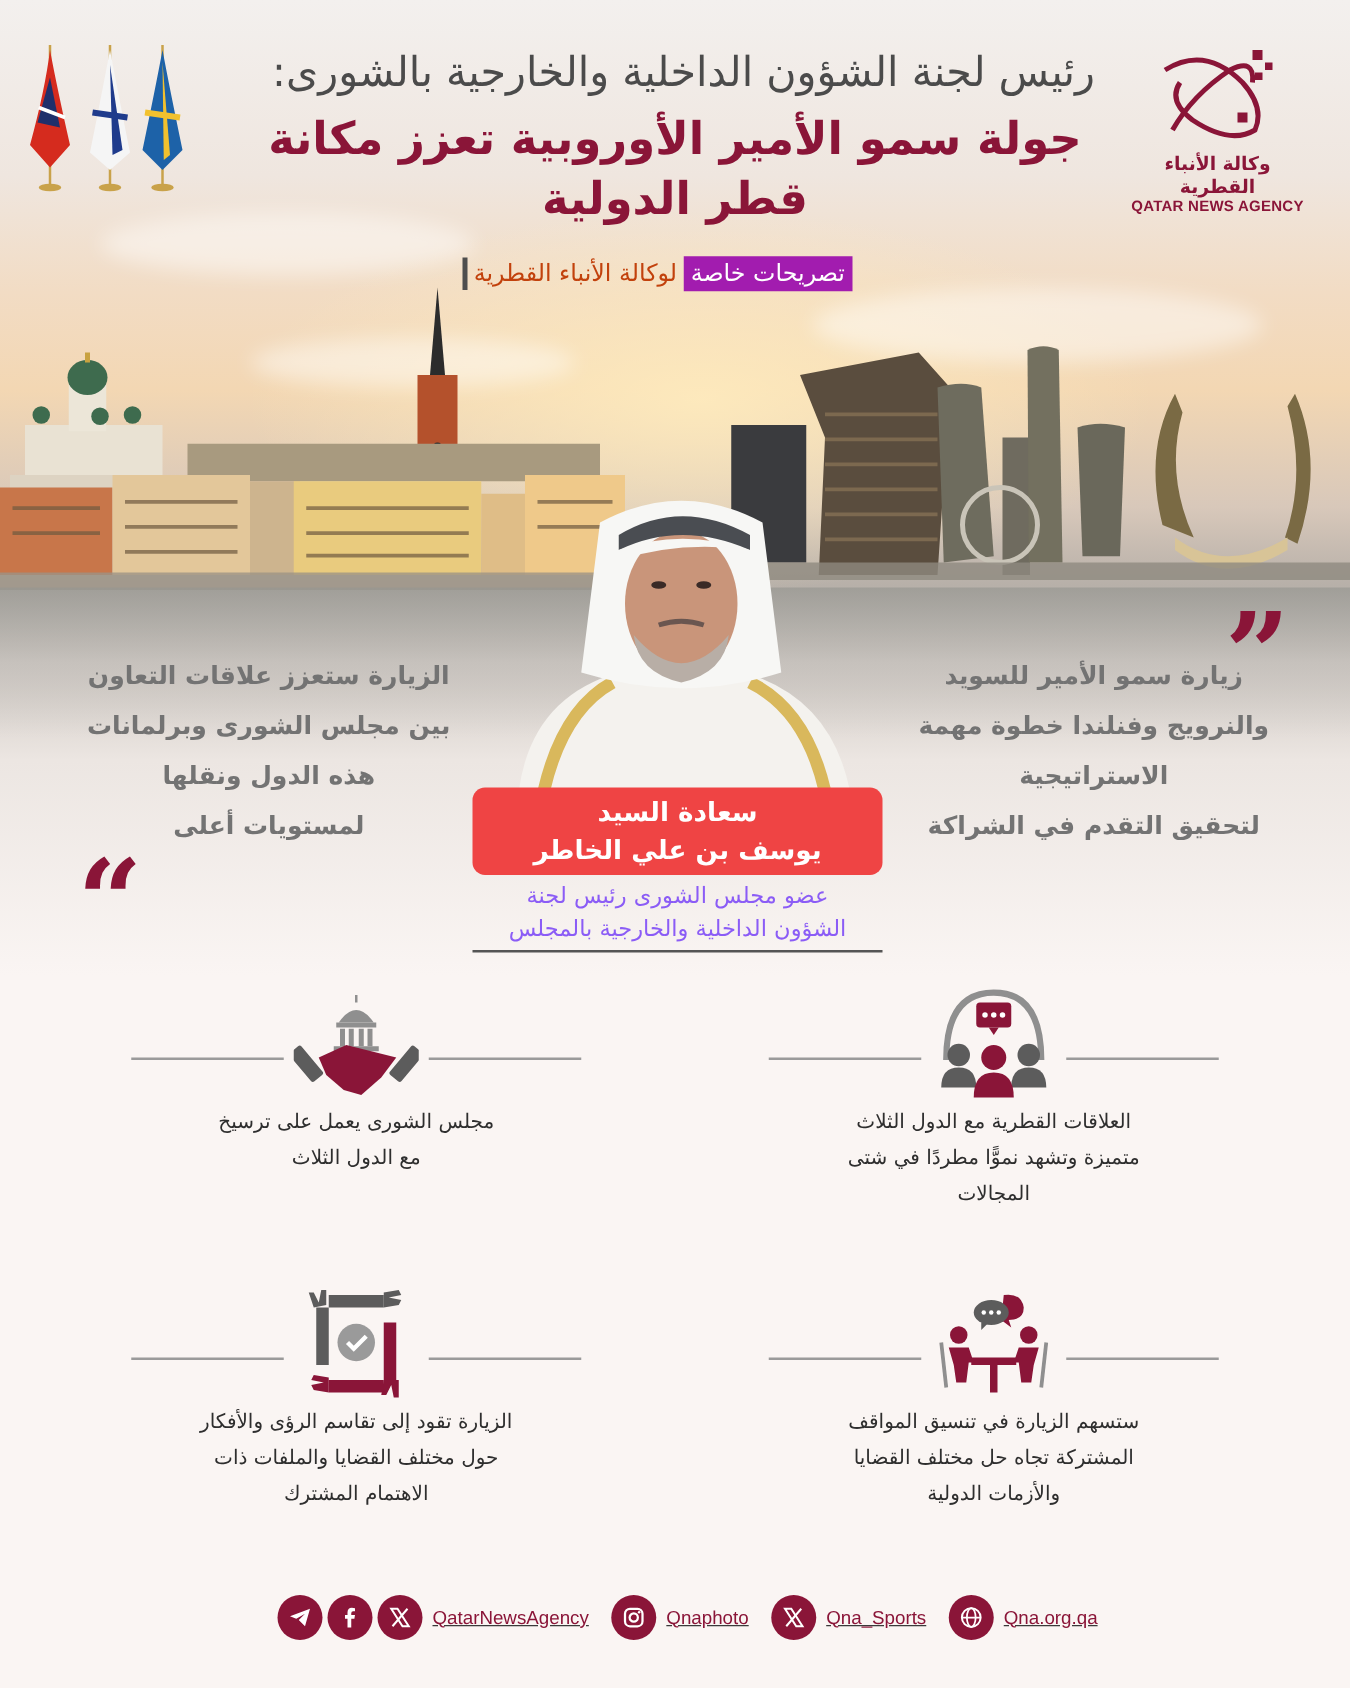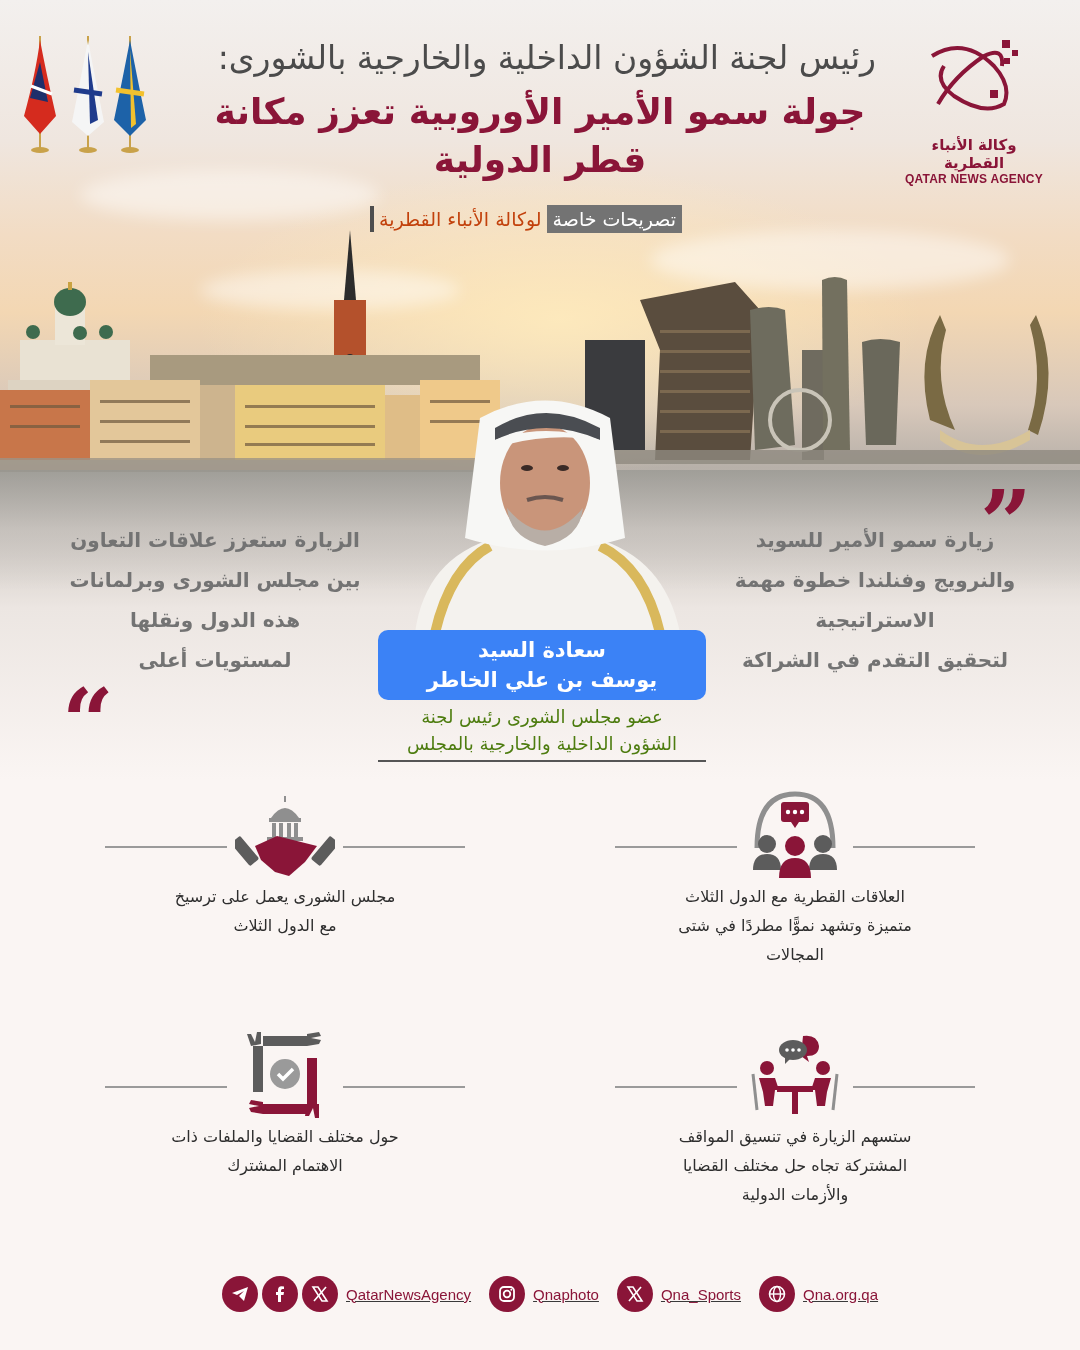--- a/index.html
+++ b/index.html
@@ -24,52 +24,52 @@
   
   .skyline-left { position: absolute; left: 0; top: 230px; width: 540px; height: 260px; }
   .skyline-right { position: absolute; left: 560px; top: 270px; width: 520px; height: 220px; }
   .water {
     position: absolute; left: 0; top: 470px; width: 1080px; height: 120px;
     background: linear-gradient(180deg, rgba(150,150,145,0.7) 0%, rgba(190,186,182,0.5) 50%, rgba(240,234,230,0) 100%);
   }
 
   
   .logo { position: absolute; right: 36px; top: 36px; width: 140px; text-align: center; }
-  .logo-ar { font-size: 15px; color: #8a1538; font-weight: bold; margin-top: 16px; direction: rtl; }
+  .logo-ar { font-size: 15px; color: #8a1538; font-weight: bold; margin-top: 2px; direction: rtl; }
   .logo-en { font-family: "Liberation Sans", sans-serif; font-size: 12px; font-weight: bold; color: #8a1538; letter-spacing: 0.2px; }
 
   .flags { position: absolute; left: 18px; top: 32px; width: 140px; height: 122px; }
 
   .kicker {
     position: absolute; left: 200px; top: 38px; width: 676px;
     text-align: right; direction: rtl; font-size: 33px; color: #4b4b4b; font-weight: normal;
   }
   .headline {
     position: absolute; left: 200px; top: 88px; width: 680px;
     text-align: center; direction: rtl; font-size: 36px; font-weight: bold; color: #8a1538; line-height: 48px;
   }
   .subtag {
     position: absolute; left: 370px; top: 205px; height: 28px; direction: rtl;
     display: flex; align-items: center; font-size: 19px;
   }
-  .subtag .hl { background: #737373; color: #fff; padding: 0 6px; height: 28px; line-height: 28px; }
+  .subtag .hl { background: #a21caf; color: #fff; padding: 0 6px; height: 28px; line-height: 28px; }
   .subtag .rest { color: #c2410c; padding: 0 5px; }
   .subtag .bar { width: 4px; height: 26px; background: #4e4e4e; }
 
   
   .portrait { position: absolute; left: 395px; top: 388px; width: 300px; height: 245px; }
 
   .name-card {
     position: absolute; left: 378px; top: 630px; width: 328px; height: 70px;
-    background: #3b82f6; border-radius: 10px; color: #fff;
+    background: #ef4444; border-radius: 10px; color: #fff;
     text-align: center; direction: rtl; font-weight: bold; font-size: 21px; line-height: 30px; padding-top: 5px;
   }
   .role {
     position: absolute; left: 378px; top: 703px; width: 328px;
-    text-align: center; direction: rtl; font-size: 18px; color: #4d7c0f; line-height: 27px;
+    text-align: center; direction: rtl; font-size: 18px; color: #8b5cf6; line-height: 27px;
   }
   .role-line { position: absolute; left: 378px; top: 760px; width: 328px; height: 2px; background: #555; }
 
   
   .quote-text {
     position: absolute; direction: rtl; text-align: center; font-size: 20px; font-weight: bold;
     color: #737373; line-height: 40px;
   }
   .quote-left { left: 60px; top: 520px; width: 310px; }
   .quote-right { left: 720px; top: 520px; width: 310px; }
@@ -339,20 +339,21 @@
       <rect x="18" y="16" width="10" height="46" fill="#5c5c5c"></rect>
       <path d="M16 16 L12 4 L16 4 L20 12 L22 2 L26 2 L26 14 Z" fill="#5c5c5c"></path>
       <rect x="72" y="28" width="10" height="46" fill="#8a1538"></rect>
       <path d="M72 74 L70 86 L74 86 L78 78 L80 88 L84 88 L84 74 Z" fill="#8a1538"></path>
       <rect x="28" y="74" width="44" height="10" fill="#8a1538"></rect>
       <path d="M28 72 L16 70 L14 74 L24 76 L14 78 L16 82 L28 84 Z" fill="#8a1538"></path>
       <circle cx="50" cy="44" r="15" fill="#9a9a9a"></circle>
       <path d="M43 44 L48 49 L58 39" stroke="#fff" stroke-width="3.5" fill="none"></path>
     </svg>
     <div class="txt">
+      <div>الزيارة تقود إلى تقاسم الرؤى والأفكار</div>
       <div>حول مختلف القضايا والملفات ذات</div>
       <div>الاهتمام المشترك</div>
     </div>
   </div>
 
   <div class="footer">
     <a class="soc">
       <svg viewBox="0 0 20 20">
           <path d="M2 9 L18 3 L14 17 L9 12 L14 7 L7 11 Z" fill="#fff"></path>
         </svg>

